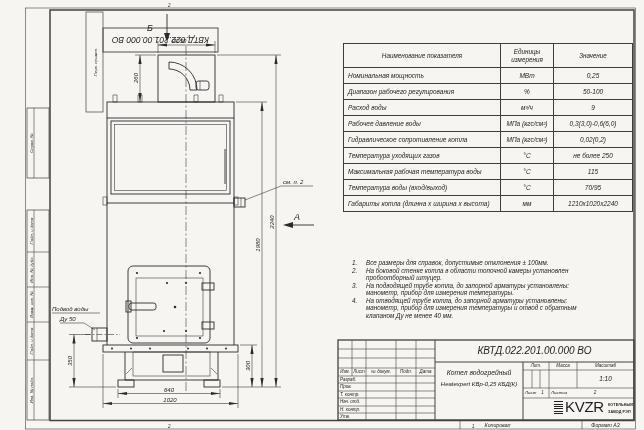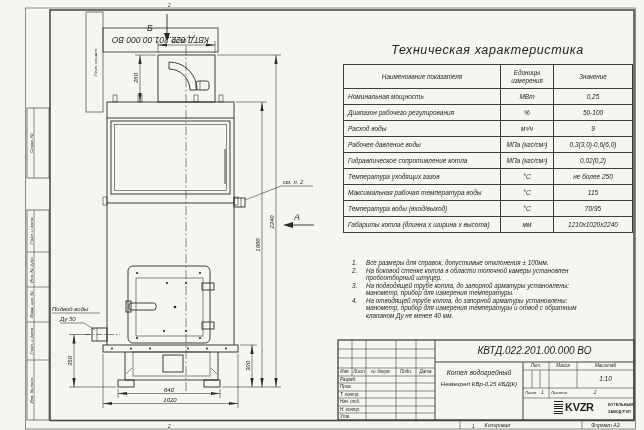--- a/index.html
+++ b/index.html
@@ -33,21 +33,21 @@
   td.un,td.vl{text-align:center;}
   
   .notes{left:352px;top:259px;width:226px;font-size:6.3px;line-height:7.5px;font-style:italic;}
   .note{display:flex;}
   .note .n{width:14px;flex:none;}
   .note .t{flex:1;}
   
   .tbx{position:absolute;font-style:italic;white-space:nowrap;overflow:visible;}
   .f45{font-size:4.5px;line-height:7.5px;}
   .logo-icon{background:repeating-linear-gradient(0deg,#222 0 1.1px,rgba(0,0,0,0) 1.1px 2.35px);}
-  .kvzr{font-size:11px;font-weight:700;font-style:normal;letter-spacing:-.3px;line-height:16px;}
+  .kvzr{font-size:15px;font-weight:400;font-style:normal;letter-spacing:-.3px;line-height:16px;}
   .kvzr-sub{font-size:3.7px;font-weight:bold;font-style:normal;line-height:6px;letter-spacing:.1px;}
   .foot{font-size:5.2px;font-style:italic;text-align:center;}
 </style>
 </head>
 <body>
 
 <div class="sheet">
 
 <svg width="644" height="430" viewBox="0 0 644 430">
   <defs>
@@ -245,21 +245,20 @@
   </g>
 
   <g>
     <text class="dz" x="168" y="7">2</text>
     <text class="dz" x="168" y="427.5">2</text>
     <text class="dz" x="472" y="427.5">1</text>
   </g>
 </svg>
 
 <div class="abs spec-wrap">
-  <div class="spec-title it">Техническая характеристика</div>
   <table class="spec">
     <colgroup>
           <col style="width:157px">
           <col style="width:53px">
           <col style="width:79px">
         </colgroup>
     <tbody>
           <tr>
       <th>Наименование показателя</th>
       <th>Единицы измерения</th>

